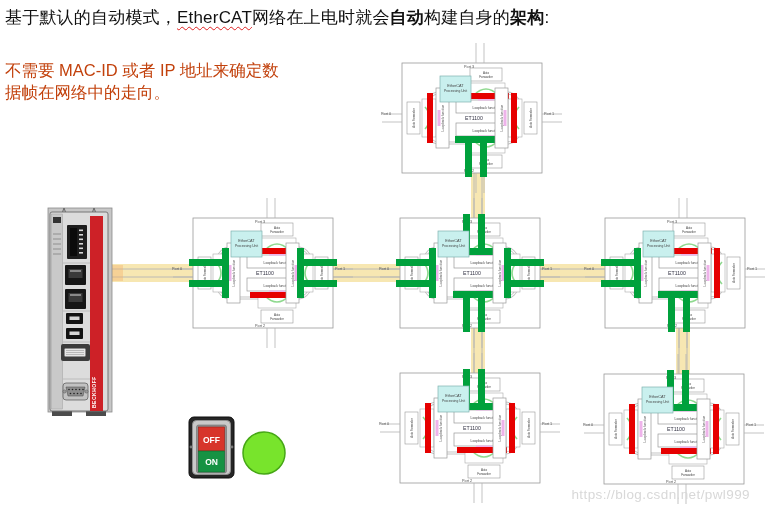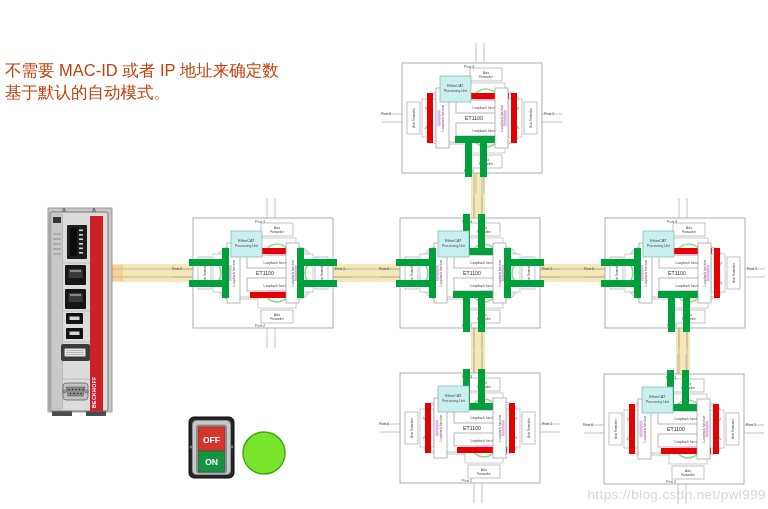--- a/index.html
+++ b/index.html
@@ -4,21 +4,21 @@
 <style>
   html,body{margin:0;padding:0}
   body{width:768px;height:509px;background:#fff;position:relative;overflow:hidden;
        font-family:"Liberation Sans","DejaVu Sans",sans-serif;}
   #stage{position:absolute;left:0;top:0;width:768px;height:509px}
   #diagram-svg{position:absolute;left:0;top:0}
   #line1{position:absolute;left:5px;top:6px;font-size:17px;color:#111;white-space:nowrap;letter-spacing:.2px}
   #line1 .b{font-weight:bold}
   #line1 .wavy{text-decoration:underline wavy #e02020 1px;text-underline-offset:3px}
   #line2{position:absolute;left:5px;top:59px;font-size:16.5px;line-height:22px;color:#c2410c}
-  #watermark{position:absolute;right:2px;top:487px;font-size:13.5px;color:#d8d8d8;letter-spacing:.4px}
+  #watermark{position:absolute;right:18px;top:487px;font-size:13.5px;color:#d8d8d8;letter-spacing:.4px}
 </style>
 </head>
 <body>
 
 <div id="stage">
 
   <svg id="diagram-svg" width="768" height="509" viewBox="0 0 768 509">
 
     <g id="cable-layer">
         <rect x="89" y="264" width="104" height="18" fill="#f7e7b2"></rect>
@@ -522,20 +522,21 @@
       <rect x="198.5" y="451" width="26" height="21" fill="#169243" stroke="#0b6b2e" stroke-width="0.6"></rect>
       <circle cx="191" cy="447" r="1.4" fill="#777"></circle>
       <circle cx="232" cy="447" r="1.4" fill="#777"></circle>
       <text x="211.5" y="442.5" font-size="8.5" font-weight="bold" fill="#fff" text-anchor="middle">OFF</text>
       <text x="211.5" y="465" font-size="8.5" font-weight="bold" fill="#fff" text-anchor="middle">ON</text>
     </g>
 
     <circle cx="264" cy="453" r="21" fill="#78e42c" stroke="#46a716" stroke-width="1.5"></circle>
   </svg>
 
+  <div id="line1"><span>基于默认的自动模式，</span><span class="wavy">EtherCAT</span><span>网络在上电时就会</span><span class="b">自动</span><span>构建自身的</span><span class="b">架构</span><span>:</span></div>
 
   <div id="line2">
     <div>不需要 MAC-ID 或者 IP 地址来确定数</div>
-    <div>基于默认的自动模式。</div>
+    <div>据帧在网络中的走向。</div>
   </div>
 
   <div id="watermark">https://blog.csdn.net/pwl999</div>
 </div>
 
 </body></html>

